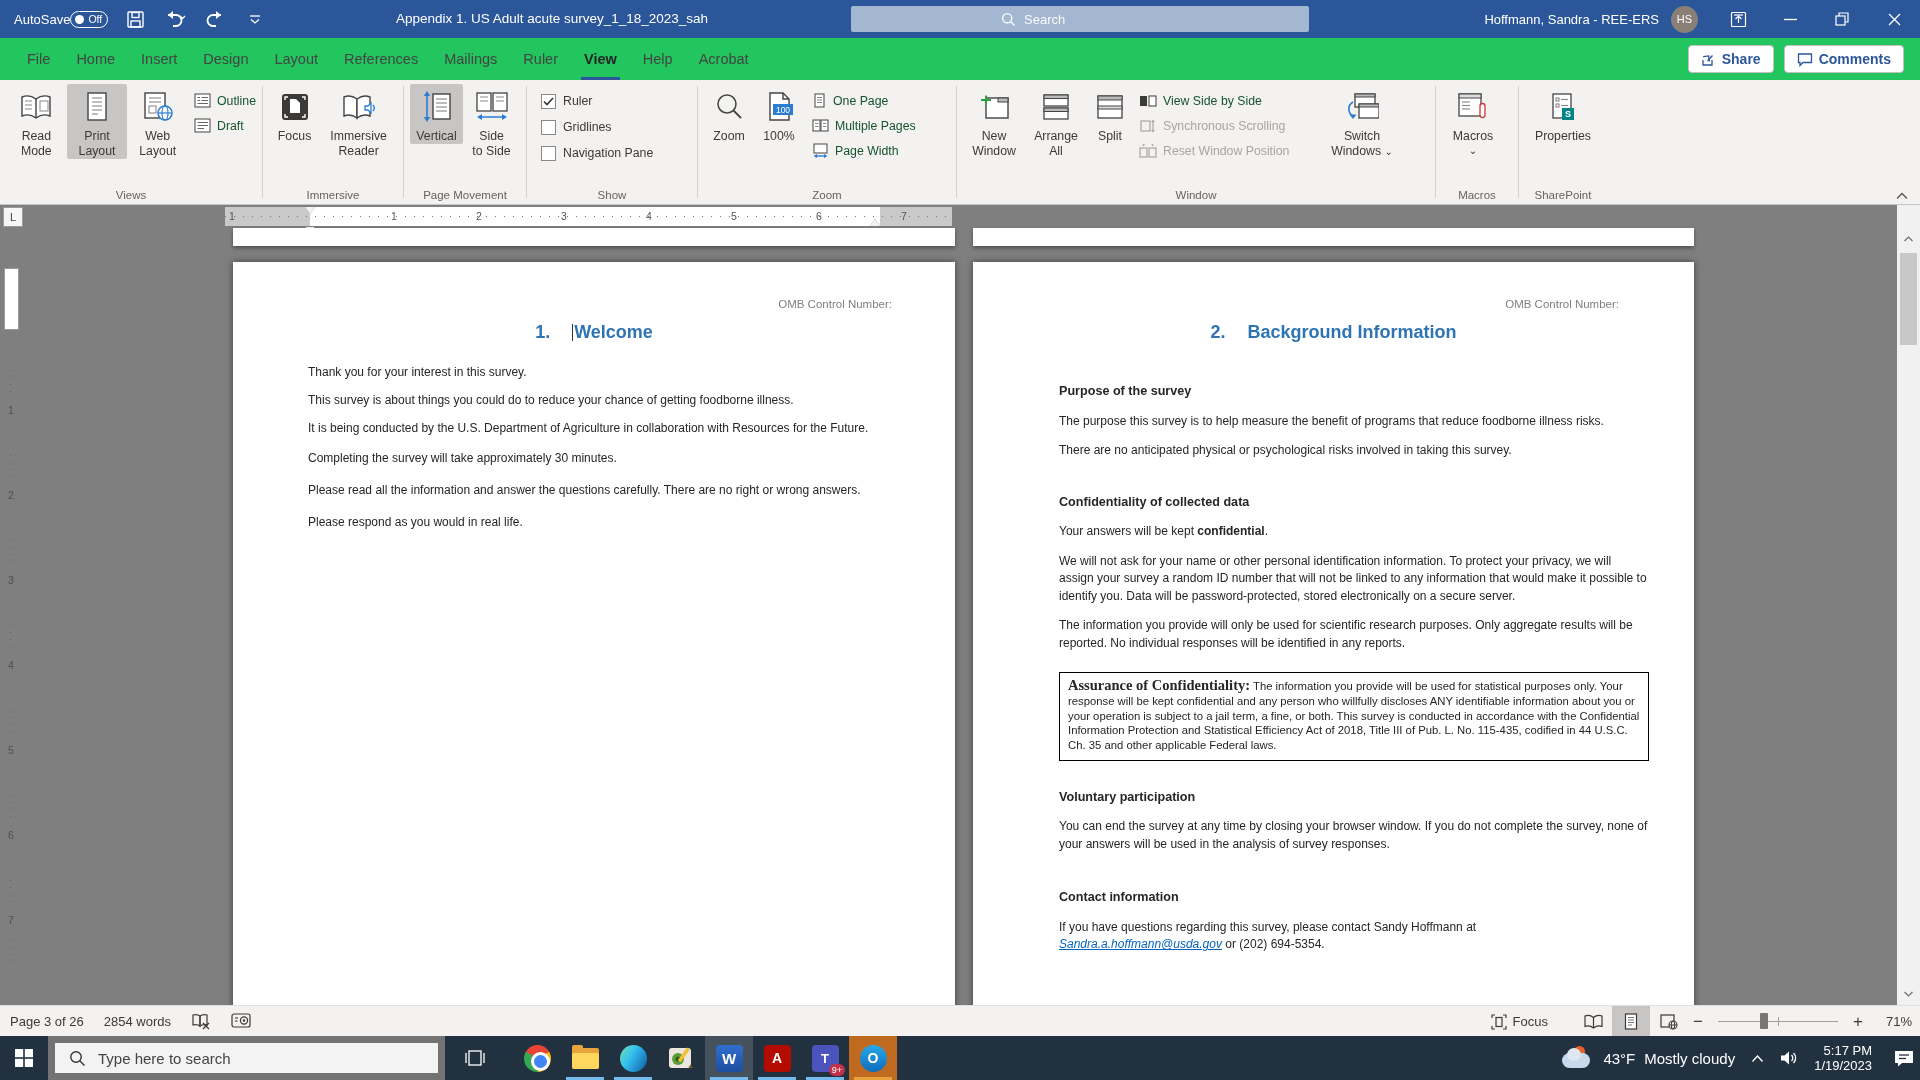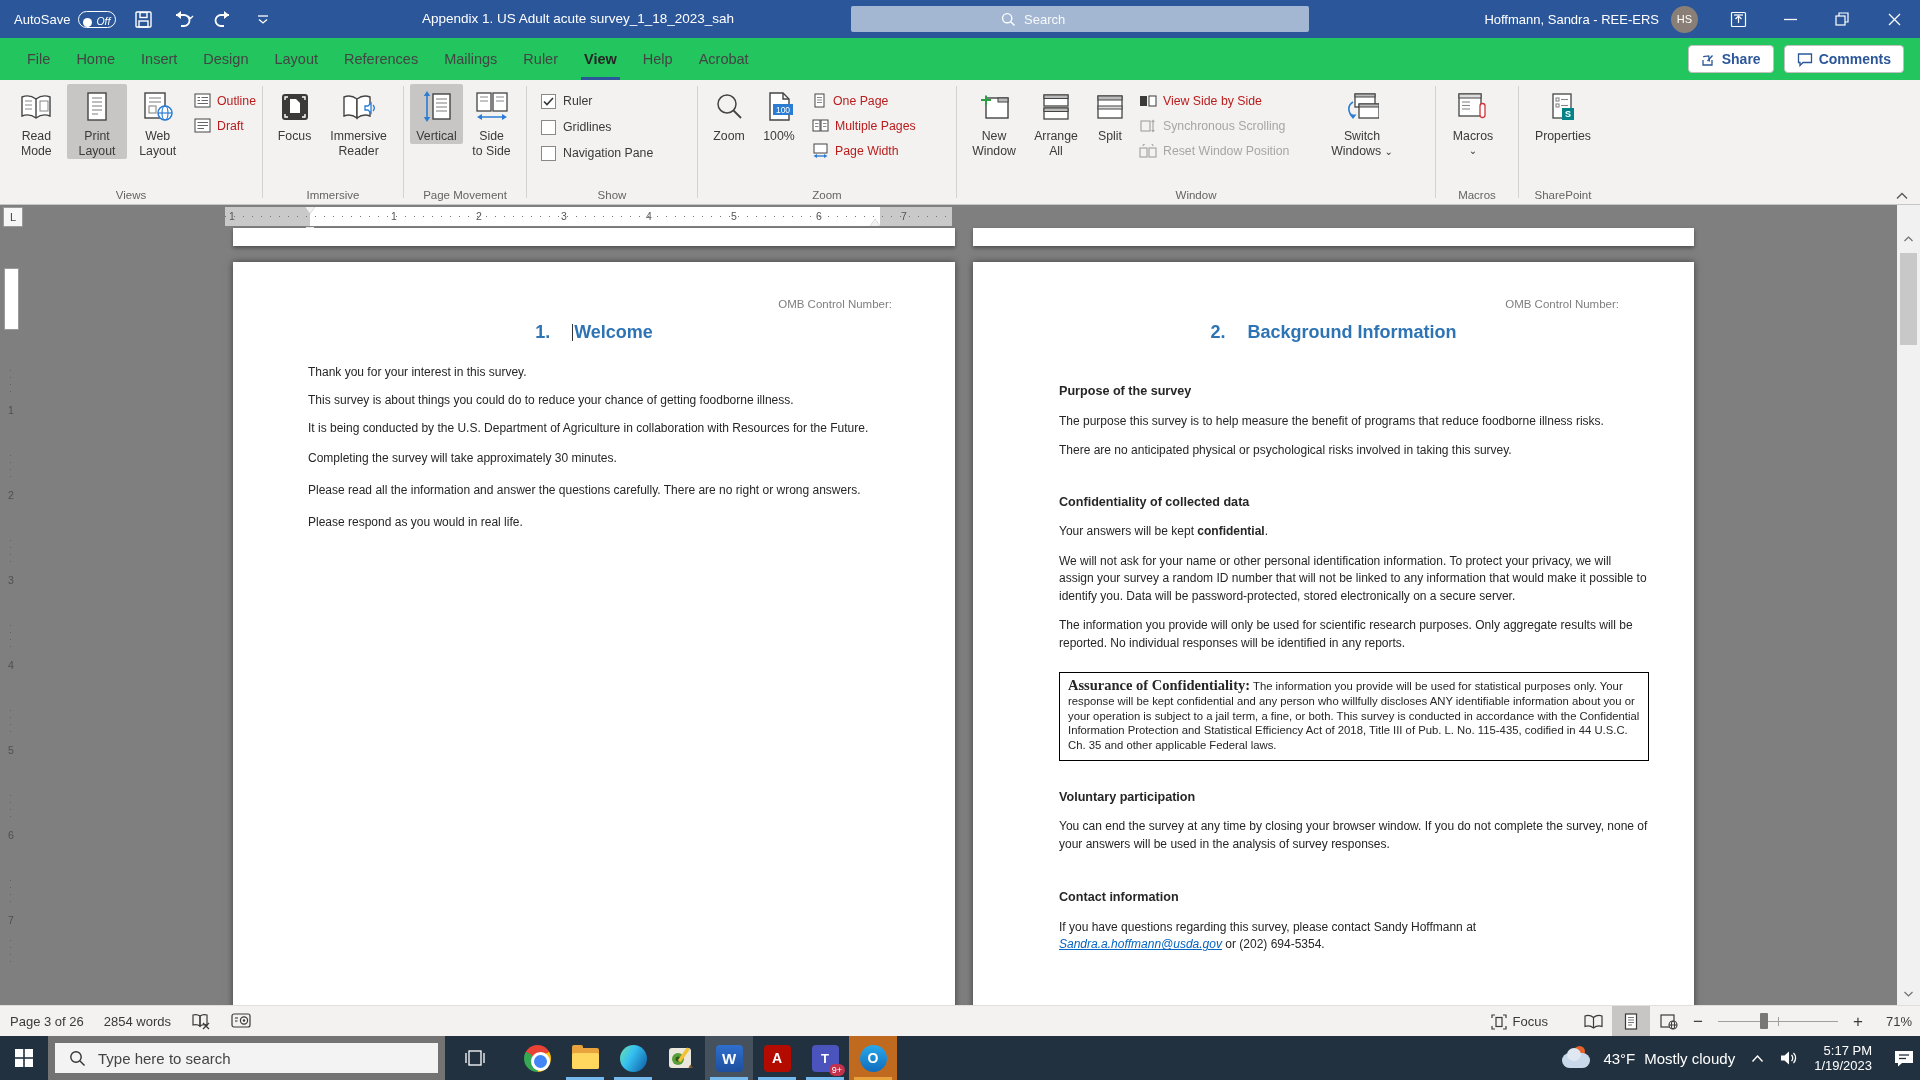--- a/index.html
+++ b/index.html
@@ -2,26 +2,26 @@
 <html><head>
 <meta charset="utf-8">
 <style>
   * { margin:0; padding:0; box-sizing:border-box; }
   html,body { width:1920px; height:1080px; overflow:hidden; }
   body { font-family:"Liberation Sans", sans-serif; position:relative; background:#7f7f7f; }
 
   
   .titlebar { position:absolute; left:0; top:0; width:1920px; height:38px; background:#2b579a; display:flex; align-items:center; color:#fff; font-size:13px; }
   .qat { display:flex; align-items:center; gap:14px; padding-left:14px; }
-  .autosave { display:flex; align-items:center; gap:8px; }
-  .toggle { width:38px; height:17px; border:1.5px solid #fff; border-radius:9px; display:flex; align-items:flex-end; padding:0 4px; gap:4px;font-style:italic; }
+  .autosave { display:flex; align-items:center; gap:0; }
+  .toggle { width:38px; height:17px; border:1.5px solid #fff; border-radius:9px; display:flex; align-items:center; padding:0 4px; gap:4px; }
   .toggle .dot { width:9px; height:9px; background:#fff; border-radius:50%; }
   .toggle .lbl { font-size:10.5px; }
   .tbtn { width:26px; height:26px; display:flex; align-items:center; justify-content:center; }
-  .title-center { position:absolute; left:338px; width:480px; top:0; height:22px; line-height:38px; text-align:center; font-size:13.5px; white-space:nowrap; }
+  .title-center { position:absolute; left:312px; width:480px; top:0; height:22px; line-height:38px; text-align:center; font-size:13.5px; white-space:nowrap; }
   .tb-search { position:absolute; left:851px; top:6px; width:458px; height:26px; background:#a3b7d2; border-radius:2px; display:flex; align-items:center; padding-left:150px; gap:8px; }
   .tb-search input { background:transparent; border:none; outline:none; color:#fff; font-size:13px; width:240px; font-family:"Liberation Sans",sans-serif; }
   .tb-search input::placeholder { color:#fdfdfd; opacity:.95; }
   .tb-right { position:absolute; right:0; top:0; height:38px; display:flex; align-items:center; }
   .username { font-size:13px; margin-right:12px; white-space:nowrap; }
   .avatar { width:27px; height:27px; border-radius:50%; background:#8a7f76; color:#fff; font-size:11px; display:flex; align-items:center; justify-content:center; margin-right:14px; }
   .winbtn { width:52px; height:38px; display:flex; align-items:center; justify-content:center; }
 
   
   .menubar { position:absolute; left:0; top:38px; width:1920px; height:42px; background:#22c55e; display:flex; align-items:center; }
@@ -35,21 +35,21 @@
   
   .ribbon { position:absolute; left:0; top:80px; width:1920px; height:125px; background:#f3f2f1; border-bottom:1px solid #c8c6c4; display:flex; }
   .rgroup { position:relative; display:flex; align-items:flex-start; padding:4px 6px 22px 6px; }
   .glabel { position:absolute; bottom:3px; left:0; right:0; text-align:center; font-size:11.5px; color:#666460; white-space:nowrap; }
   .rdivider { width:1px; background:#d4d2d0; margin:6px 0 6px 0; }
   .bigbtn { display:flex; flex-direction:column; align-items:center; width:62px; padding-top:4px; gap:3px; color:#3b3a39; font-size:12.3px; line-height:15px; text-align:center; border-radius:2px; }
   .bigbtn.wide { width:78px; }
   .bigbtn .bicon { height:38px; display:flex; align-items:center; justify-content:center; }
   .bigbtn.selected { background:#c8c6c4; }
   .vstack { display:flex; flex-direction:column; gap:4px; padding-top:6px; }
-  .smallbtn { display:flex; align-items:center; gap:6px; font-size:12.3px; color:#b91c1c; height:21px; white-space:nowrap; }
+  .smallbtn { display:flex; align-items:center; gap:6px; font-size:12.3px; color:#14532d; height:21px; white-space:nowrap; }
   .smallbtn.disabled { color:#a8a6a4; }
   .chkrow { display:flex; align-items:center; gap:7px; font-size:12.3px; color:#3b3a39; height:22px; }
   .chkbox { width:15px; height:15px; background:#fff; border:1px solid #8a8886; display:flex; align-items:center; justify-content:center; }
   .chevron { font-size:10px; color:#3b3a39; }
   .collapse-btn { position:absolute; right:12px; bottom:4px; color:#555; }
 
   
   .workspace { position:absolute; left:0; top:205px; width:1920px; height:800px; background:#7f7f7f; overflow:hidden; }
   .tabselector { position:absolute; left:3px; top:2px; width:20px; height:20px; background:#f6f6f6; border:1px solid #9a9a9a; color:#444; font-size:11px; display:flex; align-items:center; justify-content:center; }
   .hruler { position:absolute; left:225px; top:2px; width:727px; height:19px; background:#c9c9c9; }

